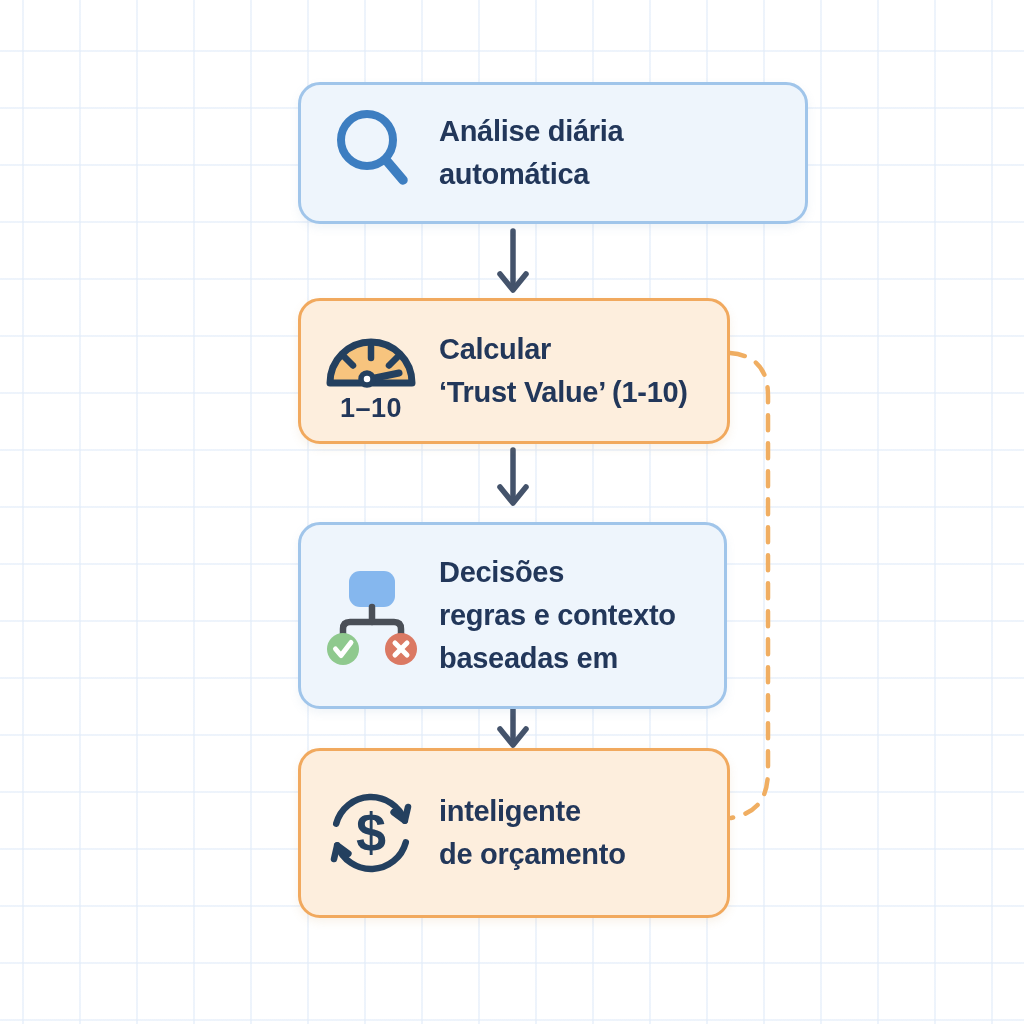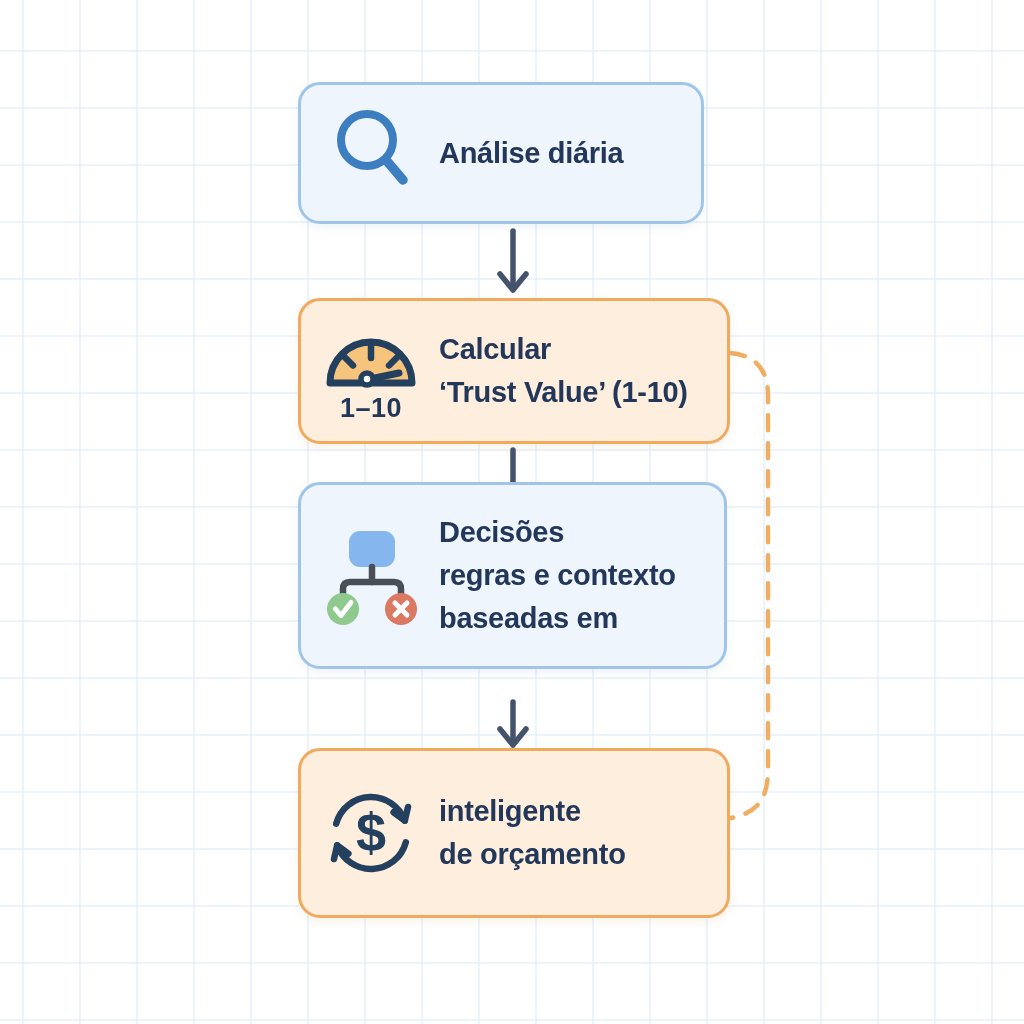--- a/index.html
+++ b/index.html
@@ -55,23 +55,23 @@
   .step.blue {
     background: var(--box-blue-fill);
     border-color: var(--box-blue-border);
     box-shadow: 0 4px 10px rgba(110, 145, 190, 0.10);
   }
   .step.orange {
     background: var(--box-orange-fill);
     border-color: var(--box-orange-border);
     box-shadow: 0 4px 10px rgba(200, 150, 80, 0.12);
   }
-  #step-1 { left: 298px; top: 82px;  width: 406px; height: 142px; }
+  #step-1 { left: 298px; top: 82px;  width: 510px; height: 142px; }
   #step-2 { left: 298px; top: 298px; width: 432px; height: 146px; }
-  #step-3 { left: 298px; top: 482px; width: 429px; height: 187px; }
+  #step-3 { left: 298px; top: 522px; width: 429px; height: 187px; }
   #step-4 { left: 298px; top: 748px; width: 432px; height: 170px; }
 
   .icon-col {
     width: 92px;
     flex: 0 0 92px;
     display: flex;
     flex-direction: column;
     align-items: center;
     justify-content: center;
     text-align: center;
@@ -141,20 +141,21 @@
 
   <div class="step blue" id="step-1">
     <div class="icon-col">
       <svg width="80" height="92" viewBox="0 0 80 92" xmlns="http://www.w3.org/2000/svg">
         <circle class="mag-circle" cx="36" cy="33" r="26"></circle>
         <line class="mag-handle" x1="55" y1="53" x2="72" y2="73"></line>
       </svg>
     </div>
     <div class="text-col">
       <div class="line">Análise diária</div>
+      <div class="line">automática</div>
     </div>
   </div>
 
   <div class="step orange" id="step-2">
     <div class="icon-col">
       <svg width="96" height="72" viewBox="0 0 96 72" xmlns="http://www.w3.org/2000/svg">
         <path class="gauge-dome" d="M 7 62 A 41 41 0 0 1 89 62 Z"></path>
         <line class="gauge-tick" x1="48" y1="25" x2="48" y2="37"></line>
         <line class="gauge-tick" x1="21.5" y1="36" x2="30" y2="44.5"></line>
         <line class="gauge-tick" x1="74.5" y1="36" x2="66" y2="44.5"></line>

